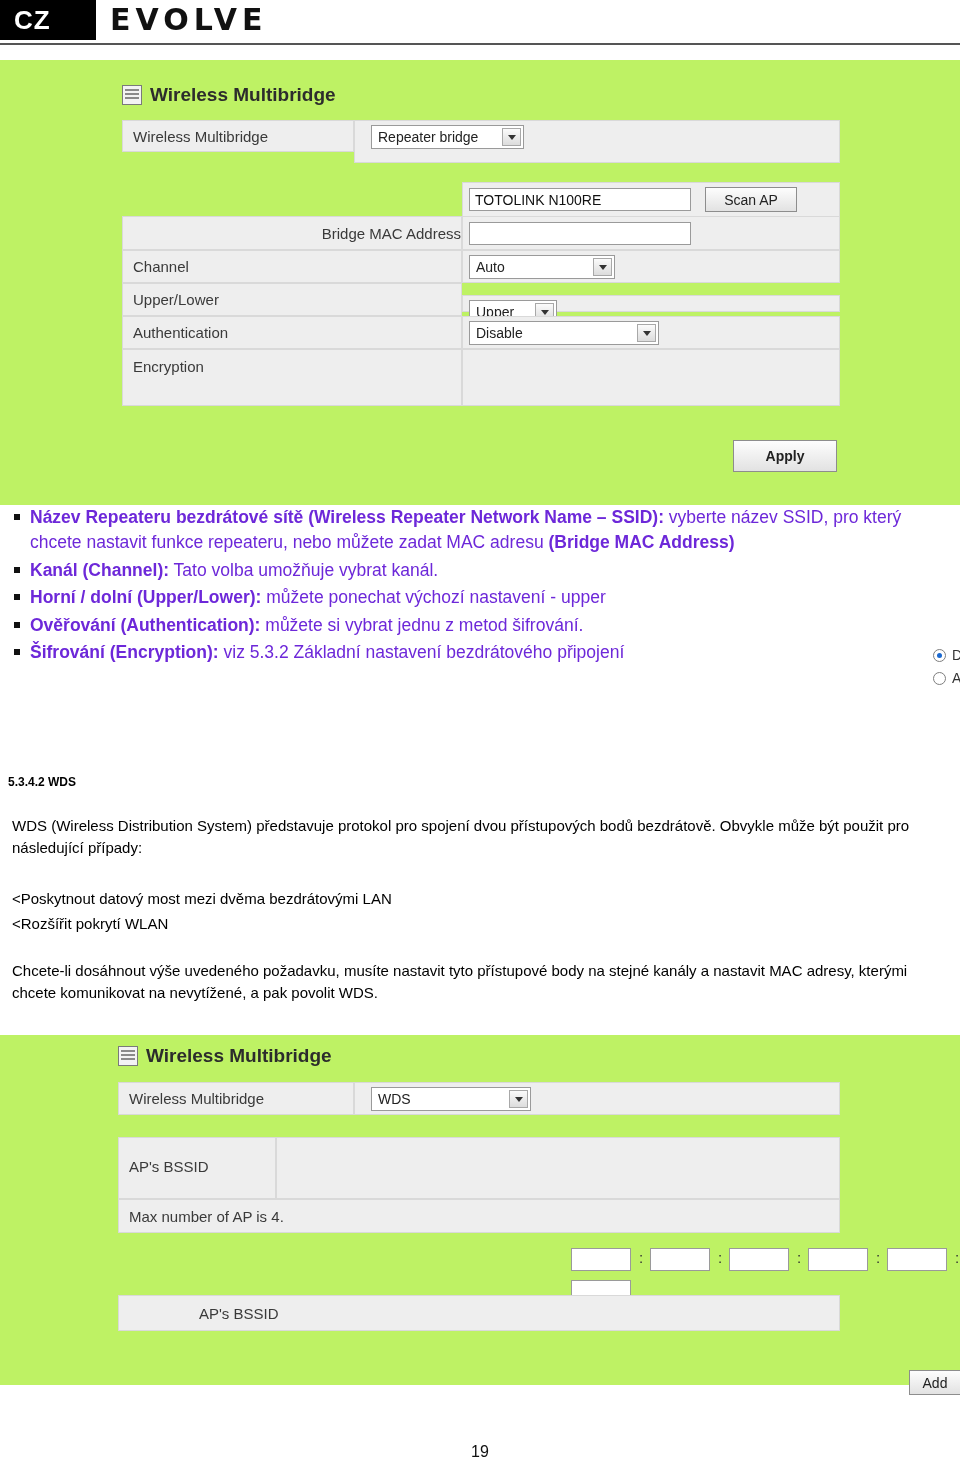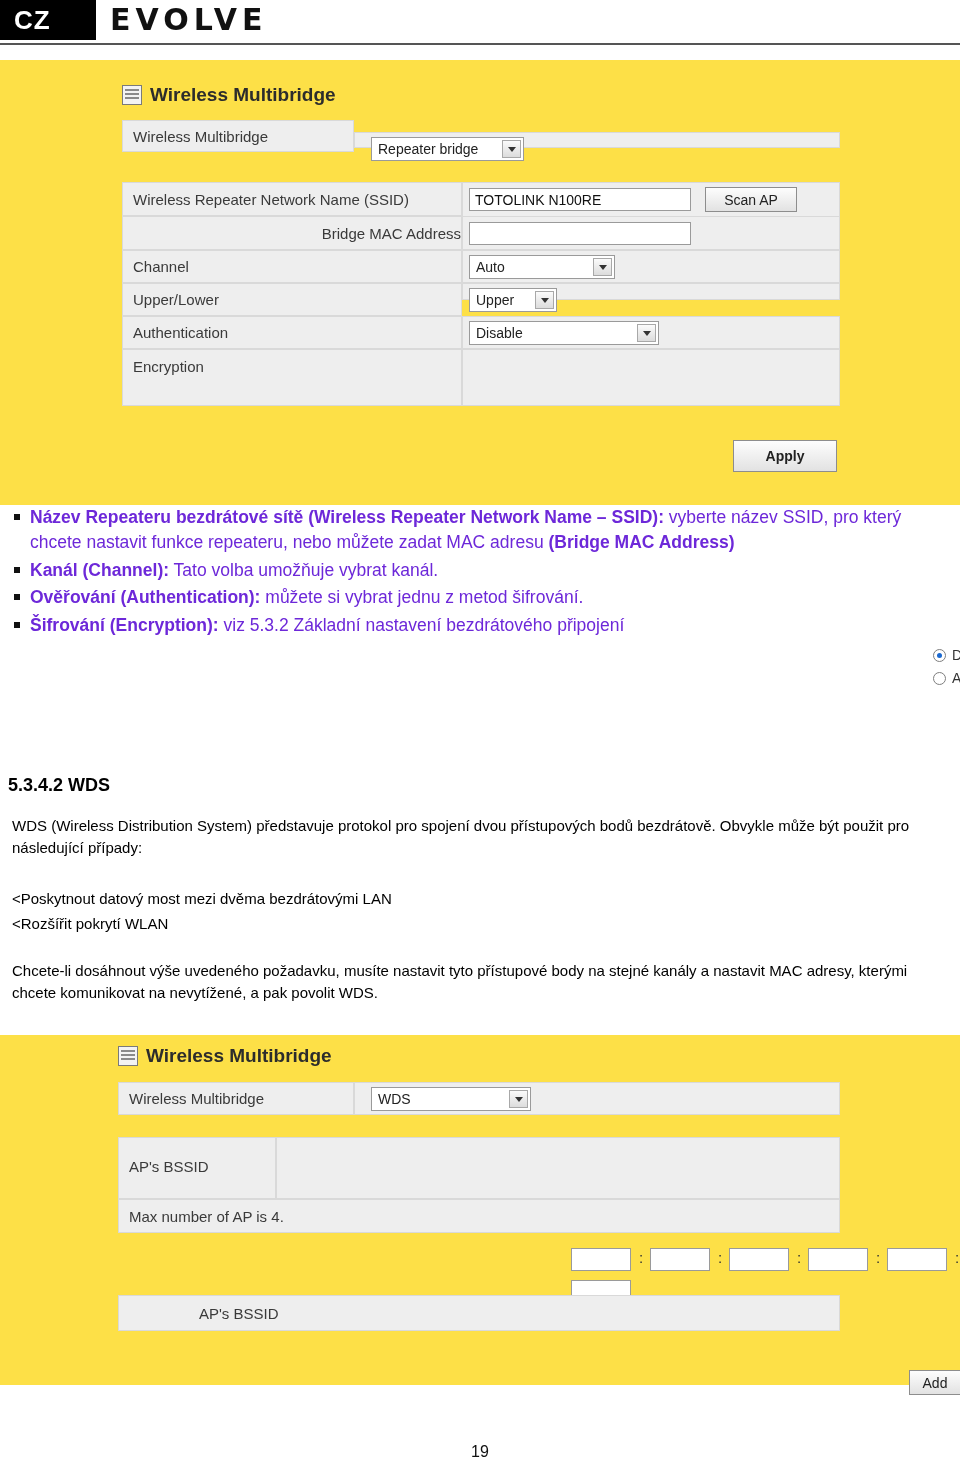--- a/index.html
+++ b/index.html
@@ -53,21 +53,21 @@
     left: 0;
     top: 43px;
     width: 960px;
     height: 2px;
     background: #555;
   }
 
   
   .shot {
     position: relative;
-    background: #fde047;
+    background: #bef264;
   }
   .shot1 {
     margin: 14px 0 0 0;
     width: 960px;
     height: 445px;
   }
 
   .panel-title {
     position: absolute;
     display: flex;
@@ -225,21 +225,21 @@
     top: 9px;
     width: 6px;
     height: 6px;
     background: #111;
   }
   .b { font-weight: bold; }
 
   .heading {
     position: absolute;
     left: 8px;
-    font-size: 18px;
+    font-size: 12px;
     font-weight: bold;
   }
   .para {
     position: absolute;
     left: 12px;
     font-size: 15px;
     line-height: 1.45;
     width: 930px;
   }
 
@@ -272,30 +272,27 @@
 <div class="shot shot1">
 
   <div class="panel-title" style="left:122px; top:24px;">
     <span class="ico"></span>
     <span>Wireless Multibridge</span>
   </div>
 
   <div class="grey-cell" style="position:absolute; left:122px; top:60px; width:232px; height:32px;">
     <div class="ui-label" style="padding:7px 0 0 10px;">Wireless Multibridge</div>
   </div>
-  <div class="grey-cell" style="position:absolute; left:354px; top:72px; width:486px; height:16px;text-decoration:underline;">
+  <div class="grey-cell" style="position:absolute; left:354px; top:60px; width:486px; height:43px;text-decoration:underline;">
     <div class="select" style="position:absolute; left:16px; top:4px; width:153px;">
       <span>Repeater bridge</span>
       <span class="arrow"></span>
     </div>
   </div>
 
-  <div class="grey-cell" style="position:absolute; left:122px; top:122px; width:340px; height:34px;">
-    <div class="ui-label" style="padding:8px 0 0 10px;">Wireless Repeater Network Name (SSID)</div>
-  </div>
   <div class="grey-cell" style="position:absolute; left:462px; top:122px; width:378px; height:42px;">
     <div class="textbox" style="left:6px; top:5px; width:222px;">
       <span>TOTOLINK N100RE</span>
     </div>
     <div class="btn" style="left:242px; top:4px; width:92px; height:25px;">Scan AP</div>
   </div>
 
   <div class="grey-cell" style="position:absolute; left:122px; top:156px; width:340px; height:34px;">
     <div class="ui-label" style="padding:8px 0 0 10px;text-align:right;">Bridge MAC Address</div>
   </div>
@@ -311,21 +308,21 @@
   <div class="grey-cell" style="position:absolute; left:462px; top:190px; width:378px; height:33px;">
     <div class="select" style="position:absolute; left:6px; top:4px; width:146px;">
       <span>Auto</span>
       <span class="arrow"></span>
     </div>
   </div>
 
   <div class="grey-cell" style="position:absolute; left:122px; top:223px; width:340px; height:33px;">
     <div class="ui-label" style="padding:7px 0 0 10px;">Upper/Lower</div>
   </div>
-  <div class="grey-cell" style="position:absolute; left:462px; top:223px; width:378px; height:17px;">
+  <div class="grey-cell" style="position:absolute; left:462px; top:235px; width:378px; height:17px;">
     <div class="select" style="position:absolute; left:6px; top:4px; width:88px;">
       <span>Upper</span>
       <span class="arrow"></span>
     </div>
   </div>
 
   <div class="grey-cell" style="position:absolute; left:122px; top:256px; width:340px; height:33px;">
     <div class="ui-label" style="padding:7px 0 0 10px;">Authentication</div>
   </div>
   <div class="grey-cell" style="position:absolute; left:462px; top:256px; width:378px; height:33px;">
@@ -356,20 +353,23 @@
 
 <div class="body-text">
   <ul class="bullet-list">
     <li>
       <span class="b">Název Repeateru bezdrátové sítě (Wireless Repeater Network Name – SSID):</span><span> vyberte název SSID, pro který chcete nastavit funkce repeateru, nebo můžete zadat MAC adresu </span><span class="b">(Bridge MAC Address)</span>
     </li>
     <li>
       <span class="b">Kanál (Channel):</span><span> Tato volba umožňuje vybrat kanál.</span>
     </li>
     <li>
+      <span class="b">Horní / dolní (Upper/Lower):</span><span> můžete ponechat výchozí nastavení - upper</span>
+    </li>
+    <li>
       <span class="b">Ověřování (Authentication):</span><span> můžete si vybrat jednu z metod šifrování.</span>
     </li>
     <li>
       <span class="b">Šifrování (Encryption):</span><span> viz 5.3.2 Základní nastavení bezdrátového připojení</span>
     </li>
   </ul>
 </div>
 
 <div class="heading" style="top:775px;">5.3.4.2 WDS</div>
 

